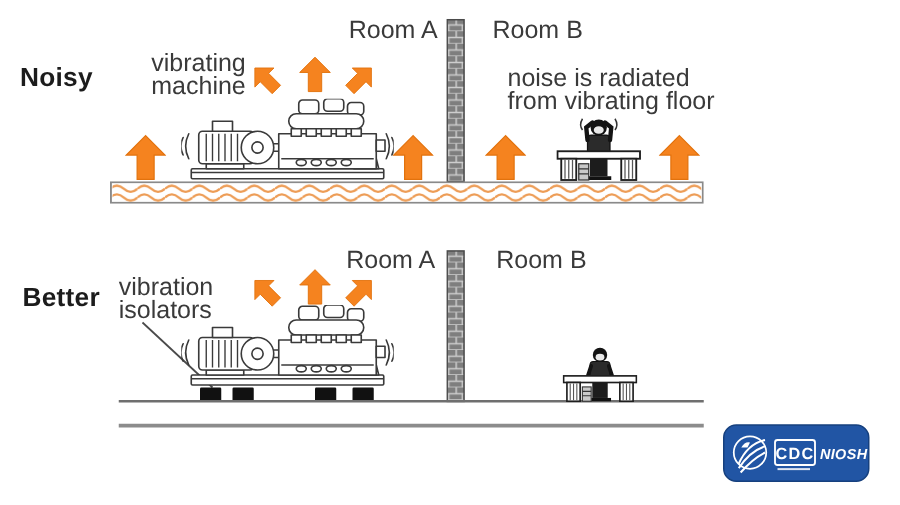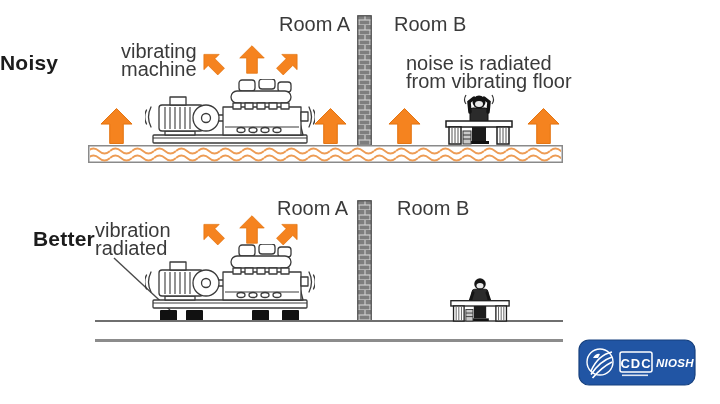--- a/index.html
+++ b/index.html
@@ -136,21 +136,21 @@
       </g>
 
       <g id="up-arrow-sym">
         <polygon class="arrow-poly" points="17,1 33,17 24,17 24,37 10,37 10,17 1,17"></polygon>
       </g>
     </defs>
   </svg>
 
   <div class="abs" style="left:0;top:0;width:720px;height:404px">
 
-    <div class="side-label" style="left:0;top:51px">Noisy</div>
+    <div class="side-label" style="left:16px;top:51px">Noisy</div>
     <div class="lbl" style="left:121px;top:42px;text-align:center">vibrating
 machine</div>
     <div class="lbl" style="left:279px;top:15px">Room A</div>
     <div class="lbl" style="left:394px;top:15px">Room B</div>
     <div class="lbl" style="left:406px;top:54px">noise is radiated
 from vibrating floor</div>
 
     <svg class="abs" style="left:357px;top:15px" width="15" height="131">
       <rect x="0.75" y="0.75" width="13.5" height="129.5" fill="url(#bricks)" stroke="#4a4a4a" stroke-width="1.2"></rect>
     </svg>
@@ -187,23 +187,23 @@
       <use href="#machine-sym"></use>
     </svg>
 
     <svg class="abs" style="left:445px;top:92px" width="68" height="53" viewBox="0 0 68 53">
       <use href="#person-ears-sym"></use>
     </svg>
   </div>
 
   <div class="abs" style="left:0;top:0;width:720px;height:404px">
 
-    <div class="side-label" style="left:33px;top:227px">Better</div>
+    <div class="side-label" style="left:18px;top:227px">Better</div>
     <div class="lbl" style="left:95px;top:221px">vibration
-radiated</div>
+isolators</div>
     <div class="lbl" style="left:277px;top:199px">Room A</div>
     <div class="lbl" style="left:397px;top:199px">Room B</div>
 
     <svg class="abs" style="left:108px;top:254px" width="68" height="60">
       <line x1="6" y1="4" x2="62" y2="56" stroke="#4a4a4a" stroke-width="1.4"></line>
     </svg>
 
     <svg class="abs" style="left:357px;top:200px" width="15" height="122">
       <rect x="0.75" y="0.75" width="13.5" height="120.5" fill="url(#bricks)" stroke="#4a4a4a" stroke-width="1.2"></rect>
     </svg>

